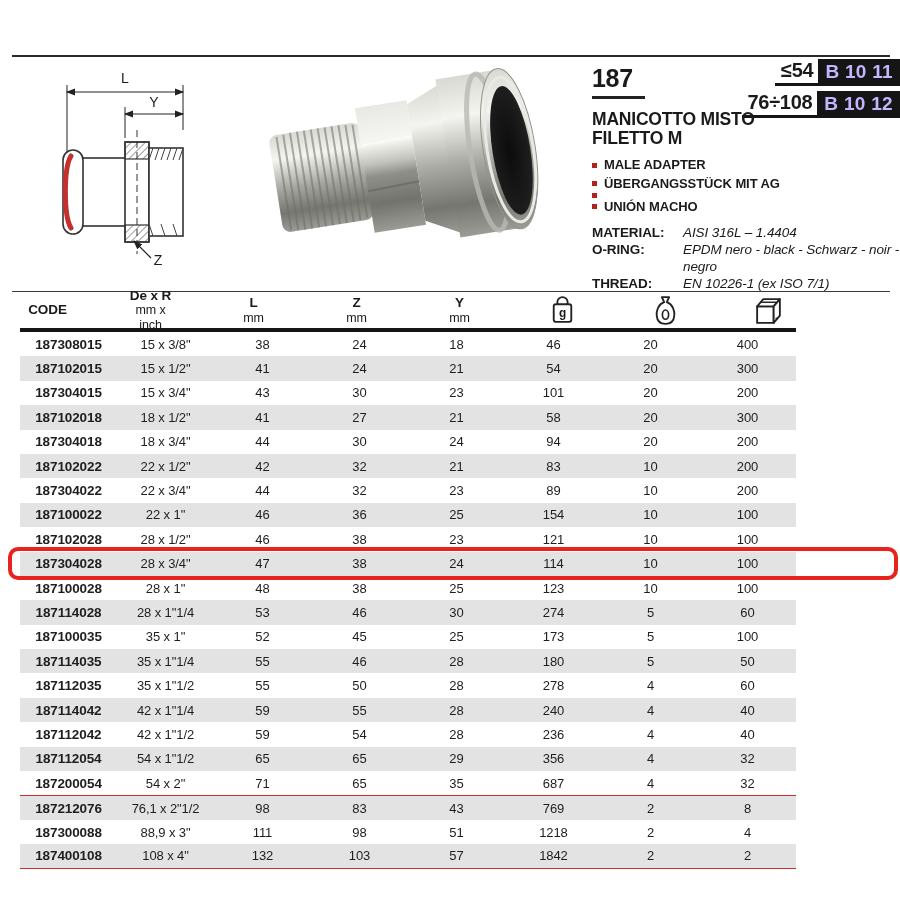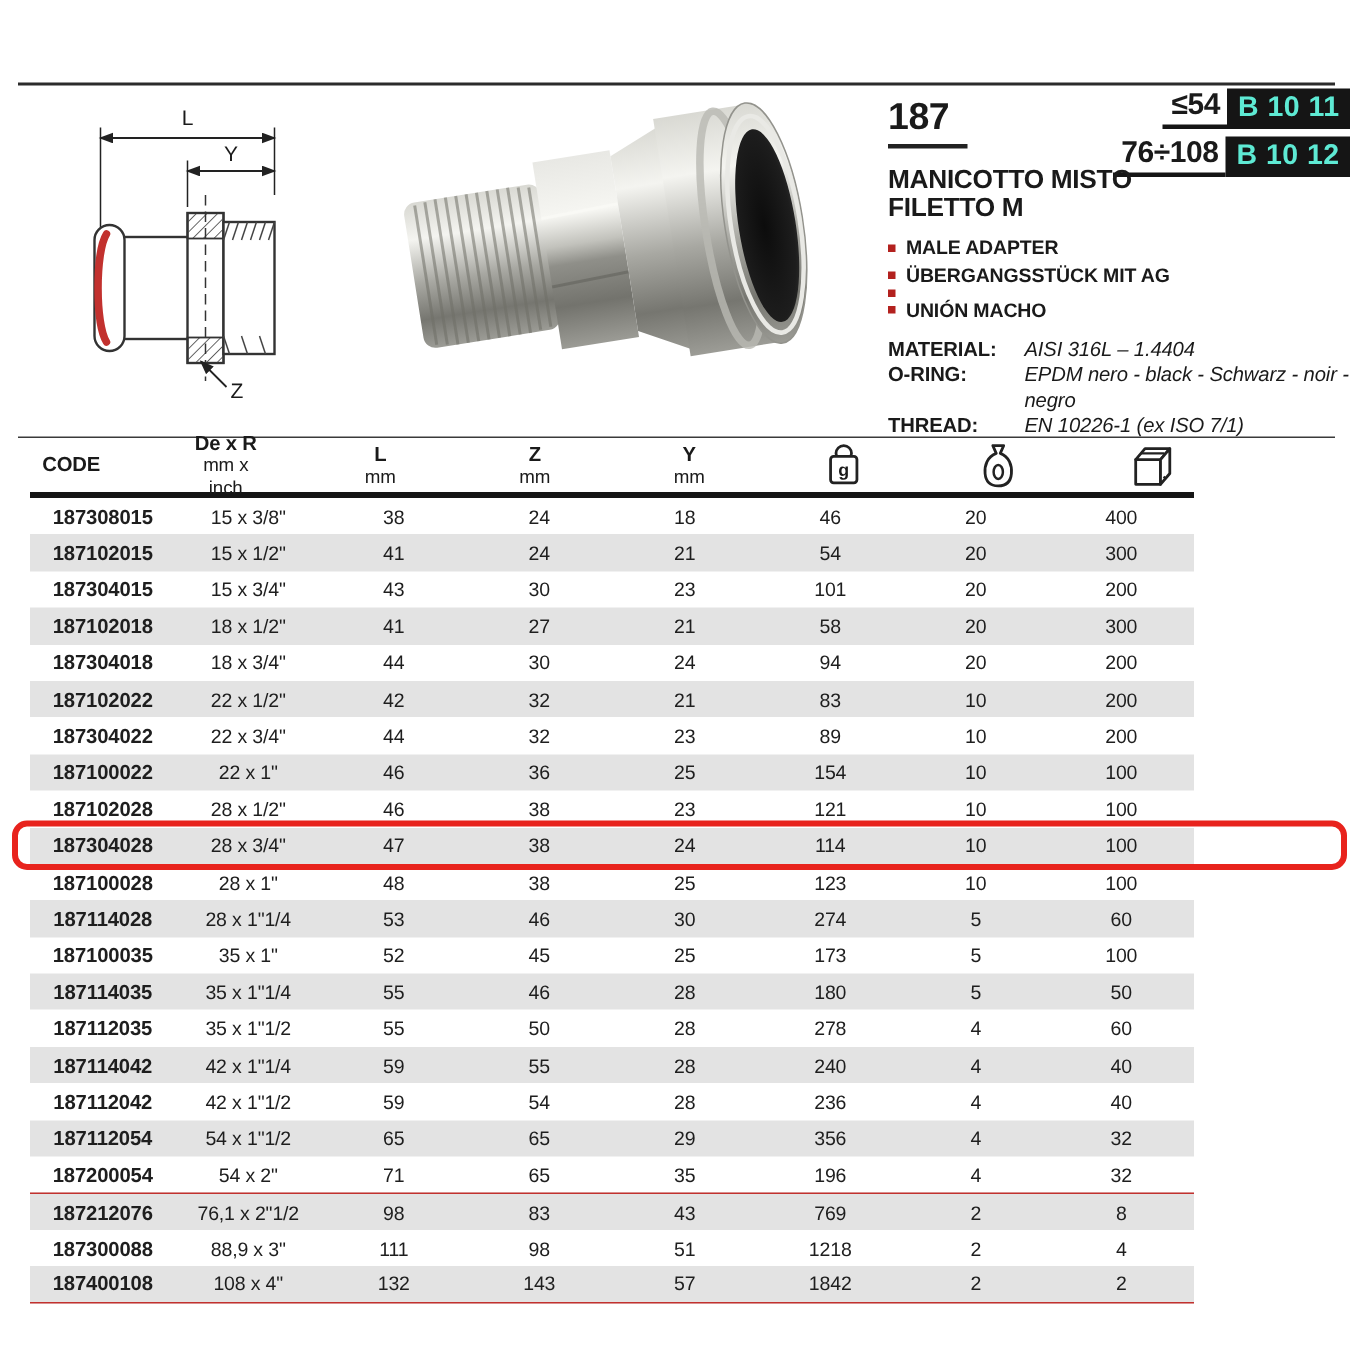--- a/index.html
+++ b/index.html
@@ -17,21 +17,21 @@
   
   .drawing { position: absolute; left: 25px; top: 64px; width: 230px; height: 218px; }
 
   
   .photo { position: absolute; left: 263px; top: 56px; width: 302px; height: 228px; }
 
   
   .badges { position: absolute; top: 59px; right: 0; display: flex; flex-direction: column; align-items: flex-end; gap: 5px; }
   .badge-row { display: flex; align-items: flex-end; }
   .badge-range { font-weight: bold; font-size: 20px; letter-spacing: -0.3px; border-bottom: 3px solid #151515; padding: 0 5px 1px 6px; display: flex; align-items: center; }
-  .badge-code { background: #151515; color: #5eead4; font-weight: bold; font-size: 19px; padding: 2px 7px 3px 7px; letter-spacing: 0.3px; display: flex; align-items: center; }
+  .badge-code { background: #151515; color: #c4b5fd; font-weight: bold; font-size: 19px; padding: 2px 7px 3px 7px; letter-spacing: 0.3px; display: flex; align-items: center; }
 
   
   .info { position: absolute; left: 592px; top: 64px; width: 324px; }
   .product-number { font-size: 25px; font-weight: bold; letter-spacing: -0.3px; border-bottom: 3px solid #222; display: inline-block; padding: 0 12px 3px 0; }
   .product-title { margin-top: 11px; font-size: 17.5px; font-weight: bold; line-height: 1.07; letter-spacing: -0.2px; }
   .desc-list { margin-top: 9px; }
   .desc-item { display: flex; align-items: center; gap: 7px; font-size: 13px; font-weight: bold; line-height: 1.4; letter-spacing: -0.1px; }
   .bullet { width: 5px; height: 5px; background: #b3211e; flex: none; }
   .specs { margin-top: 9px; font-size: 13.5px; }
   .spec-row { display: flex; line-height: 1.25; }
@@ -445,21 +445,21 @@
     <div class="cell">356</div>
     <div class="cell">4</div>
     <div class="cell">32</div>
   </div>
       <div class="trow">
     <div class="cell code">187200054</div>
     <div class="cell">54 x 2"</div>
     <div class="cell">71</div>
     <div class="cell">65</div>
     <div class="cell">35</div>
-    <div class="cell">196</div>
+    <div class="cell">687</div>
     <div class="cell">4</div>
     <div class="cell">32</div>
   </div>
       <div class="trow g2-first">
     <div class="cell code">187212076</div>
     <div class="cell">76,1 x 2"1/2</div>
     <div class="cell">98</div>
     <div class="cell">83</div>
     <div class="cell">43</div>
     <div class="cell">769</div>
@@ -473,20 +473,20 @@
     <div class="cell">98</div>
     <div class="cell">51</div>
     <div class="cell">1218</div>
     <div class="cell">2</div>
     <div class="cell">4</div>
   </div>
       <div class="trow g2-last">
     <div class="cell code">187400108</div>
     <div class="cell">108 x 4"</div>
     <div class="cell">132</div>
-    <div class="cell">143</div>
+    <div class="cell">103</div>
     <div class="cell">57</div>
     <div class="cell">1842</div>
     <div class="cell">2</div>
     <div class="cell">2</div>
   </div>
     </div>
 </div>
 
 </body></html>

